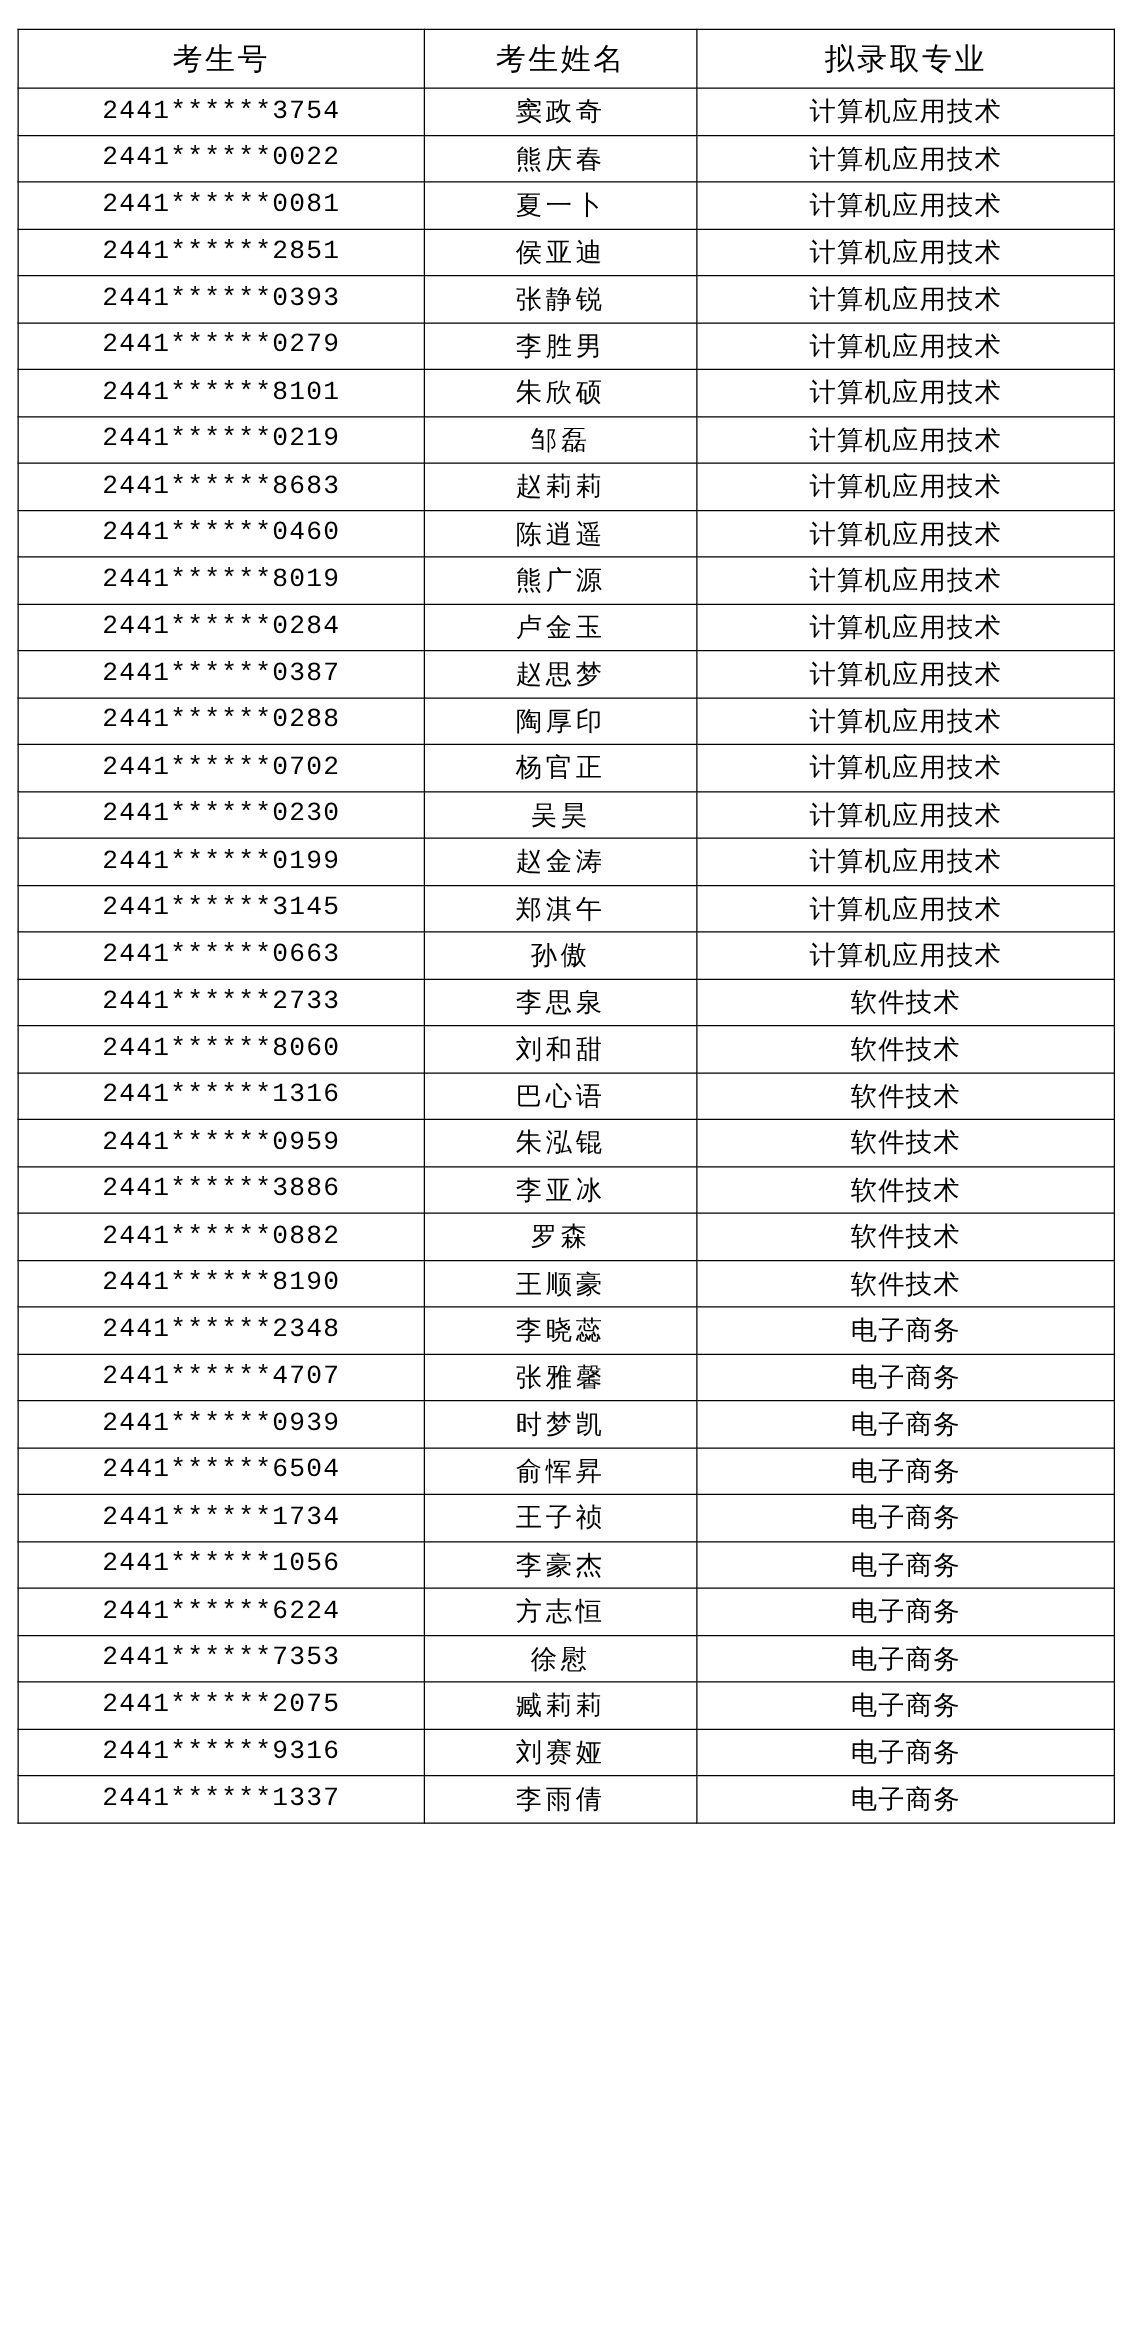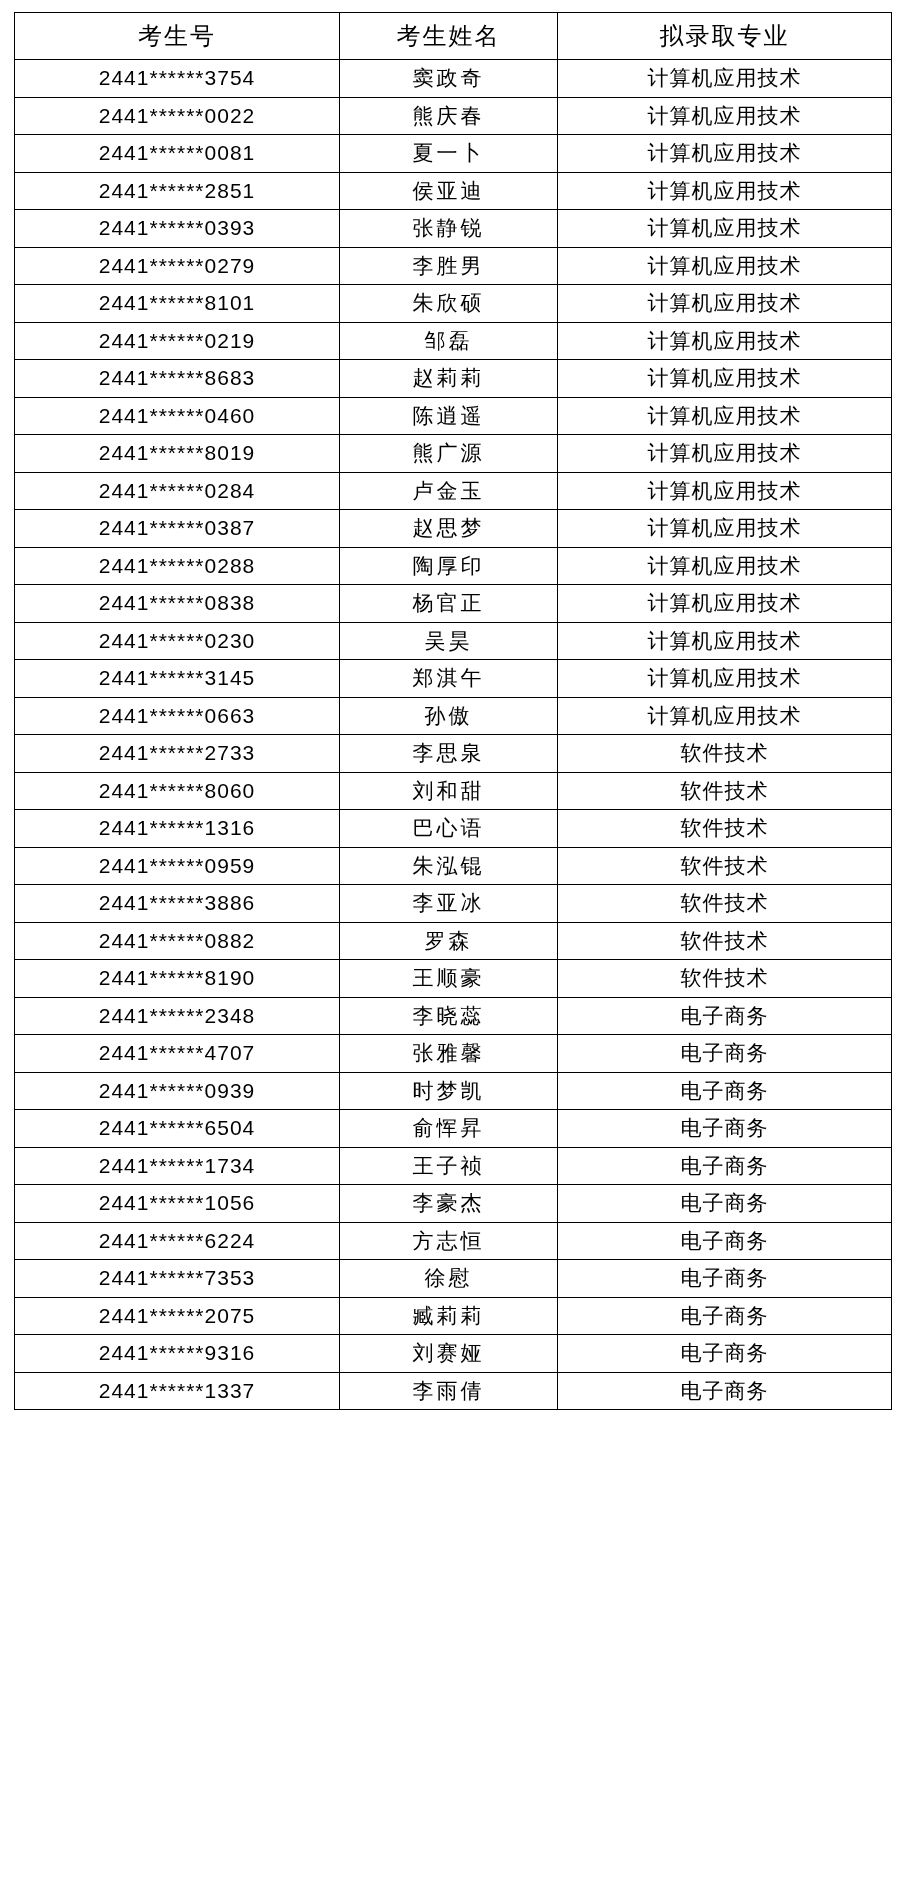--- a/index.html
+++ b/index.html
@@ -8,21 +8,21 @@
     background: #ffffff;
   }
   body {
     width: 905px;
     font-family: "Liberation Serif", "DejaVu Serif", serif;
     color: #000000;
   }
   .page {
     width: 794px;
     box-sizing: border-box;
-    padding: 12px 14px 10px 14px;
+    padding: 23px 14px 10px 14px;
   }
   table.admit-table {
     border-collapse: collapse;
     width: 877px;
     table-layout: fixed;
   }
   table.admit-table td,
   table.admit-table th {
     border: 1px solid #000000;
     text-align: center;
@@ -37,21 +37,21 @@
     letter-spacing: 2px;
   }
   tbody td {
     height: 36.5px;
     font-size: 21px;
   }
   col.c-id { width: 325px; }
   col.c-name { width: 218px; }
   col.c-major { width: 334px; }
   .id-cell {
-    font-family: Liberation Sans, sans-serif;
+    font-family: Liberation Mono, monospace;
     letter-spacing: 1px;
   }
   .name-cell {
     letter-spacing: 3px;
   }
   .major-cell {
     letter-spacing: 1px;
   }
 </style>
 </head>
@@ -136,27 +136,32 @@
           <td class="id-cell">2441******0387</td>
           <td class="name-cell">赵思梦</td>
           <td class="major-cell">计算机应用技术</td>
         </tr>
         <tr>
           <td class="id-cell">2441******0288</td>
           <td class="name-cell">陶厚印</td>
           <td class="major-cell">计算机应用技术</td>
         </tr>
         <tr>
-          <td class="id-cell">2441******0838</td>
+          <td class="id-cell">2441******0702</td>
           <td class="name-cell">杨官正</td>
           <td class="major-cell">计算机应用技术</td>
         </tr>
         <tr>
           <td class="id-cell">2441******0230</td>
           <td class="name-cell">吴昊</td>
+          <td class="major-cell">计算机应用技术</td>
+        </tr>
+        <tr>
+          <td class="id-cell">2441******0199</td>
+          <td class="name-cell">赵金涛</td>
           <td class="major-cell">计算机应用技术</td>
         </tr>
         <tr>
           <td class="id-cell">2441******3145</td>
           <td class="name-cell">郑淇午</td>
           <td class="major-cell">计算机应用技术</td>
         </tr>
         <tr>
           <td class="id-cell">2441******0663</td>
           <td class="name-cell">孙傲</td>

